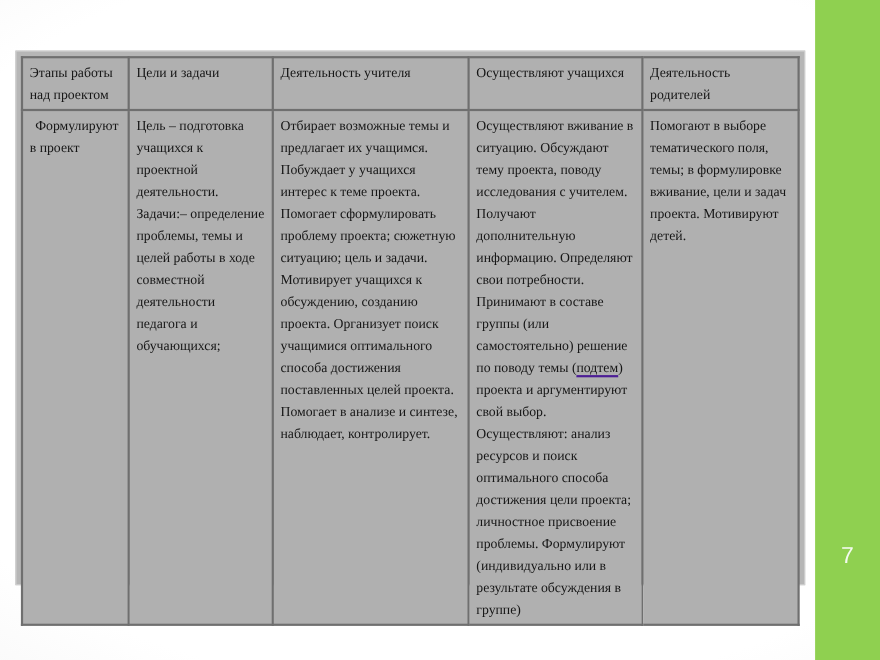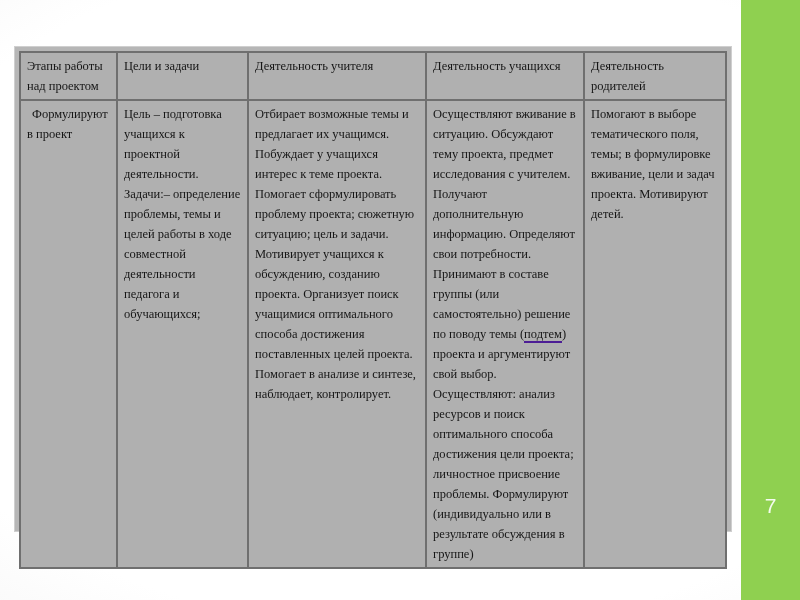--- a/index.html
+++ b/index.html
@@ -78,34 +78,34 @@
         <col style="width:131px">
         <col style="width:178px">
         <col style="width:158px">
         <col>
       </colgroup>
       <thead>
         <tr>
           <th>Этапы работы над проектом</th>
           <th>Цели и задачи</th>
           <th>Деятельность учителя</th>
-          <th>Деятельность учащихся</th>
+          <th>Осуществляют учащихся</th>
           <th>Деятельность родителей</th>
         </tr>
       </thead>
       <tbody>
         <tr>
           <td class="indent-first">Формулируют в проект</td>
           <td>
             <p>Цель – подготовка учащихся к проектной деятельности.</p>
             <p>Задачи:– определение проблемы, темы и целей работы в ходе совместной деятельности педагога и обучающихся;</p>
           </td>
           <td>Отбирает возможные темы и предлагает их учащимся. Побуждает у учащихся интерес к теме проекта. Помогает сформулировать проблему проекта; сюжетную ситуацию; цель и задачи. Мотивирует учащихся к обсуждению, созданию проекта. Организует поиск учащимися оптимального способа достижения поставленных целей проекта. Помогает в анализе и синтезе, наблюдает, контролирует.</td>
           <td>
-            <p>Осуществляют вживание в ситуацию. Обсуждают тему проекта, предмет исследования с учителем. Получают дополнительную информацию. Определяют свои потребности.</p>
+            <p>Осуществляют вживание в ситуацию. Обсуждают тему проекта, поводу исследования с учителем. Получают дополнительную информацию. Определяют свои потребности.</p>
             <p><span>Принимают в составе группы (или самостоятельно) решение по поводу темы (</span><span class="misspell">подтем</span><span>) проекта и аргументируют свой выбор. Осуществляют: анализ ресурсов и поиск оптимального способа достижения цели проекта; личностное присвоение проблемы. Формулируют (индивидуально или в результате обсуждения в группе)</span></p>
           </td>
           <td>Помогают в выборе тематического поля, темы; в формулировке вживание, цели и задач проекта. Мотивируют детей.</td>
         </tr>
       </tbody>
     </table>
   </div>
 
   <div class="green-bar" style="background: rgb(143, 208, 80);">
     <div class="page-number">7</div>

